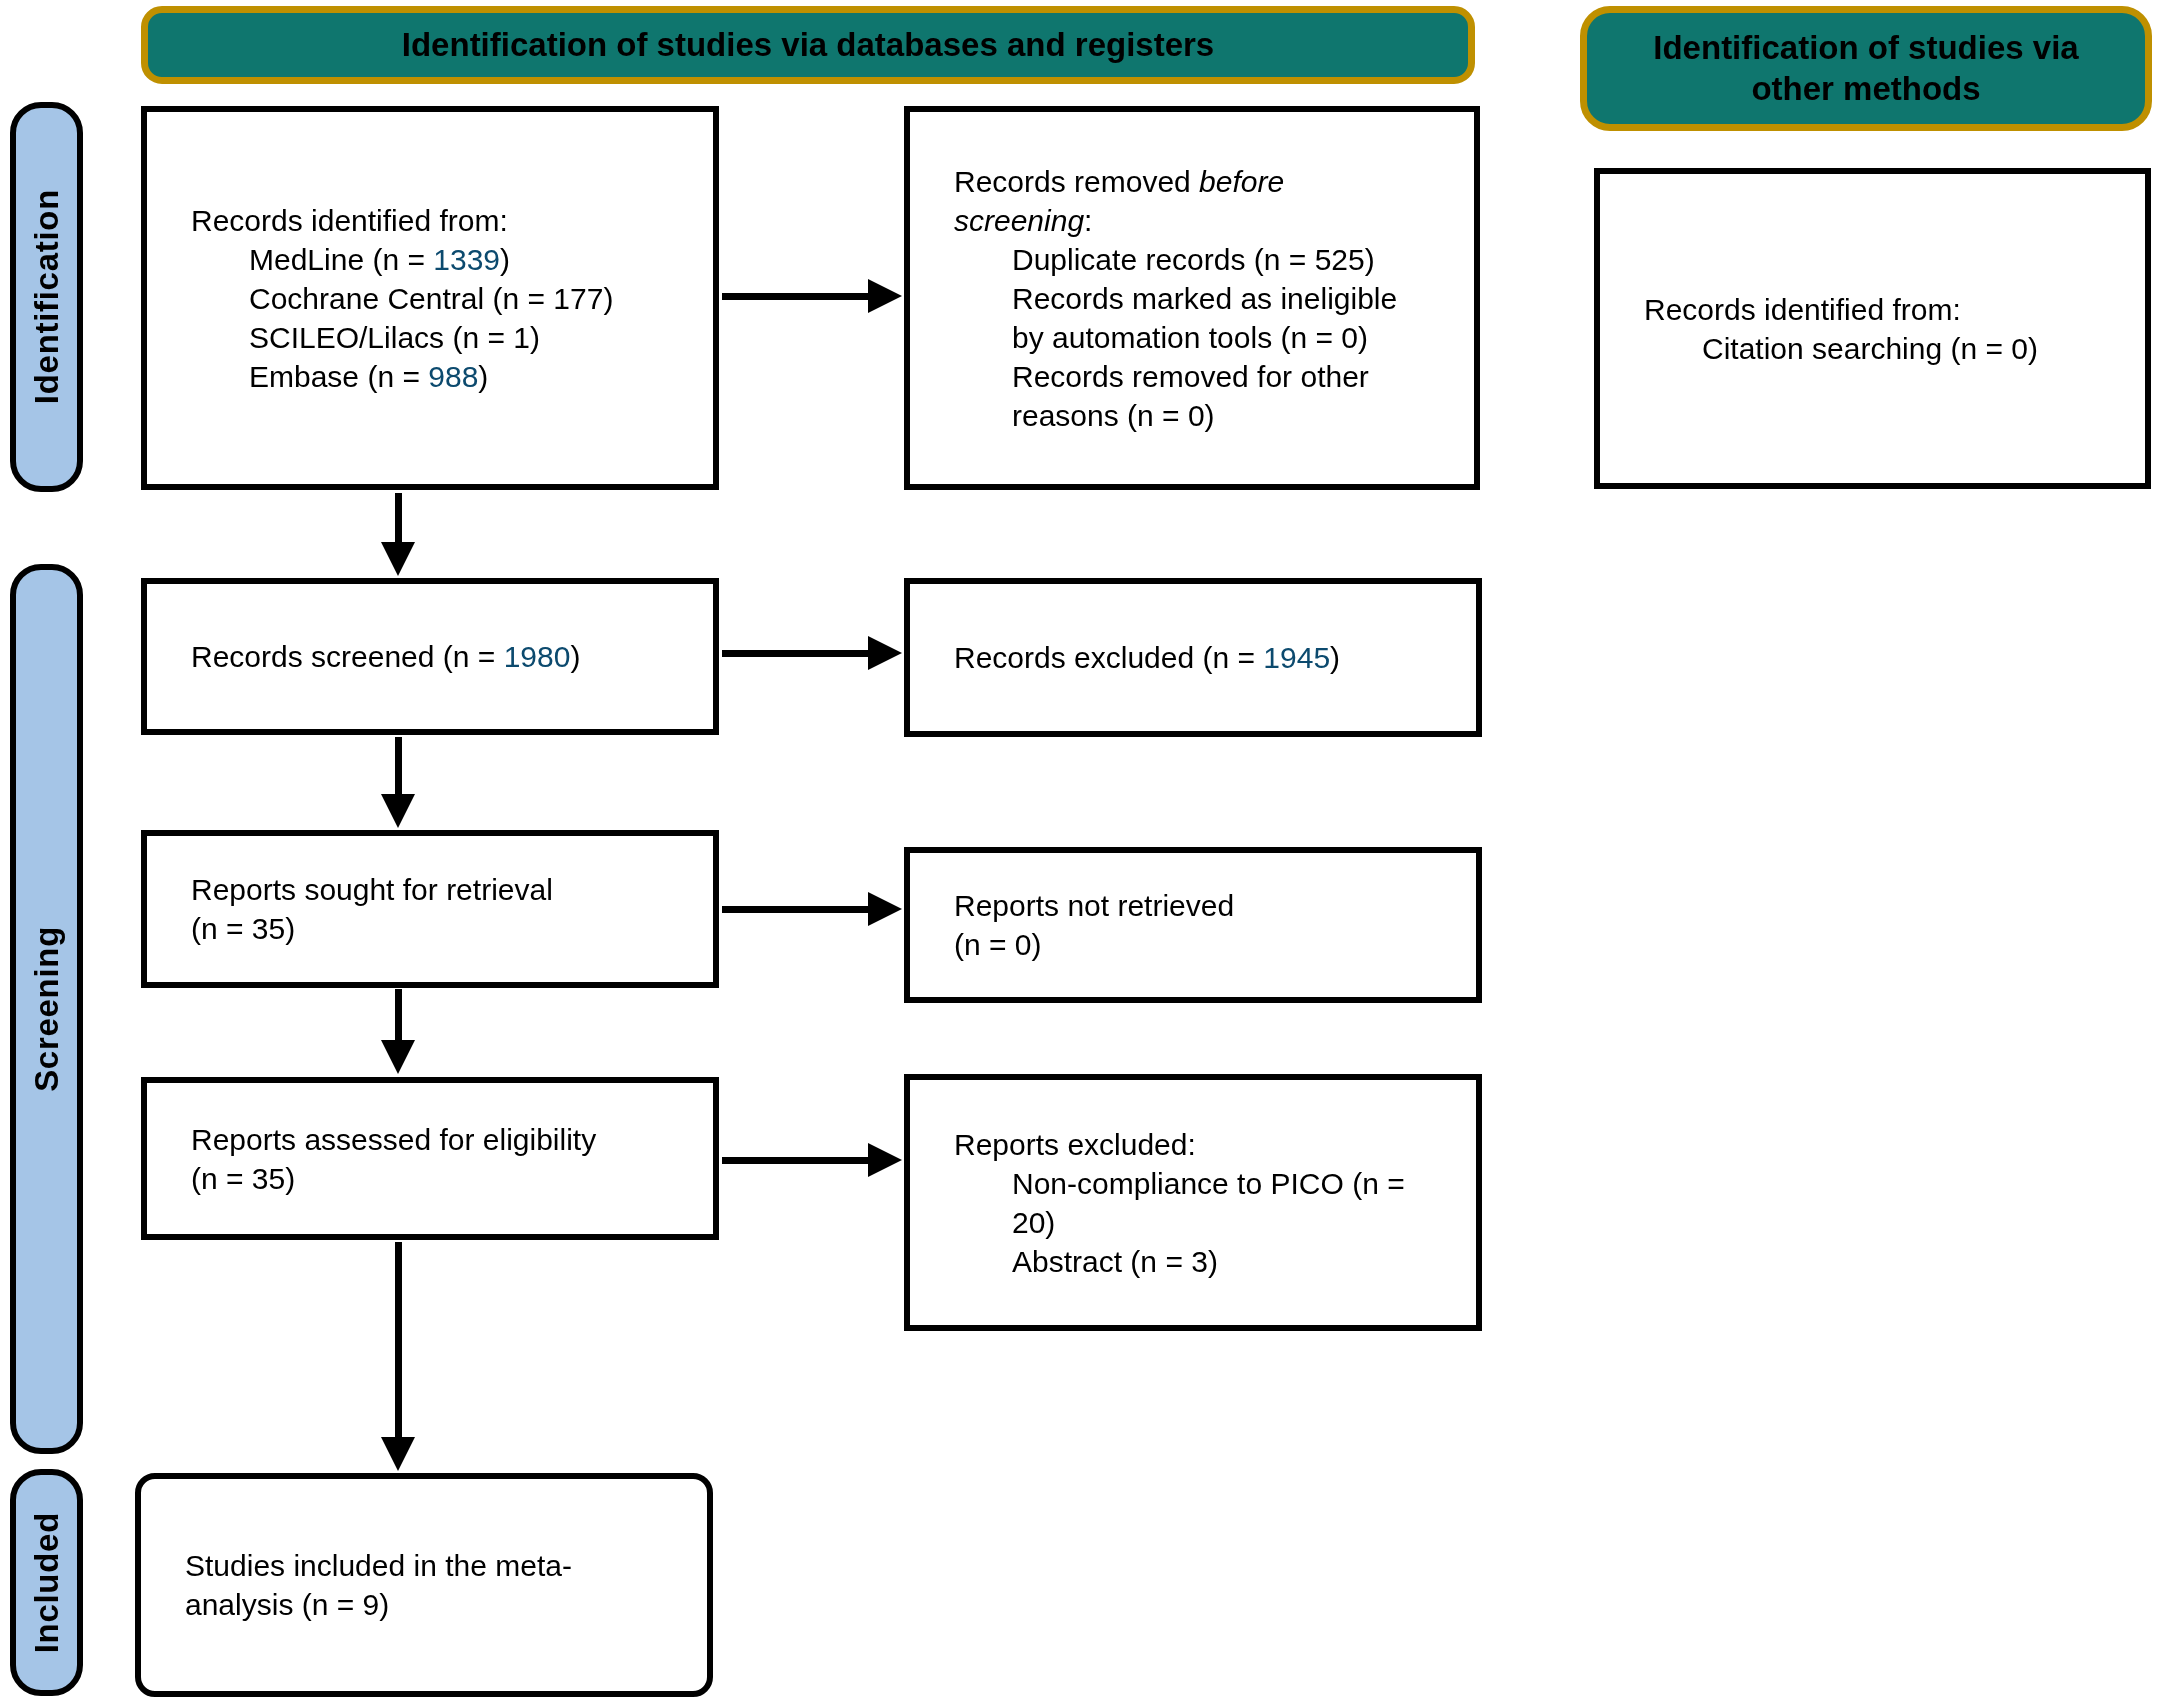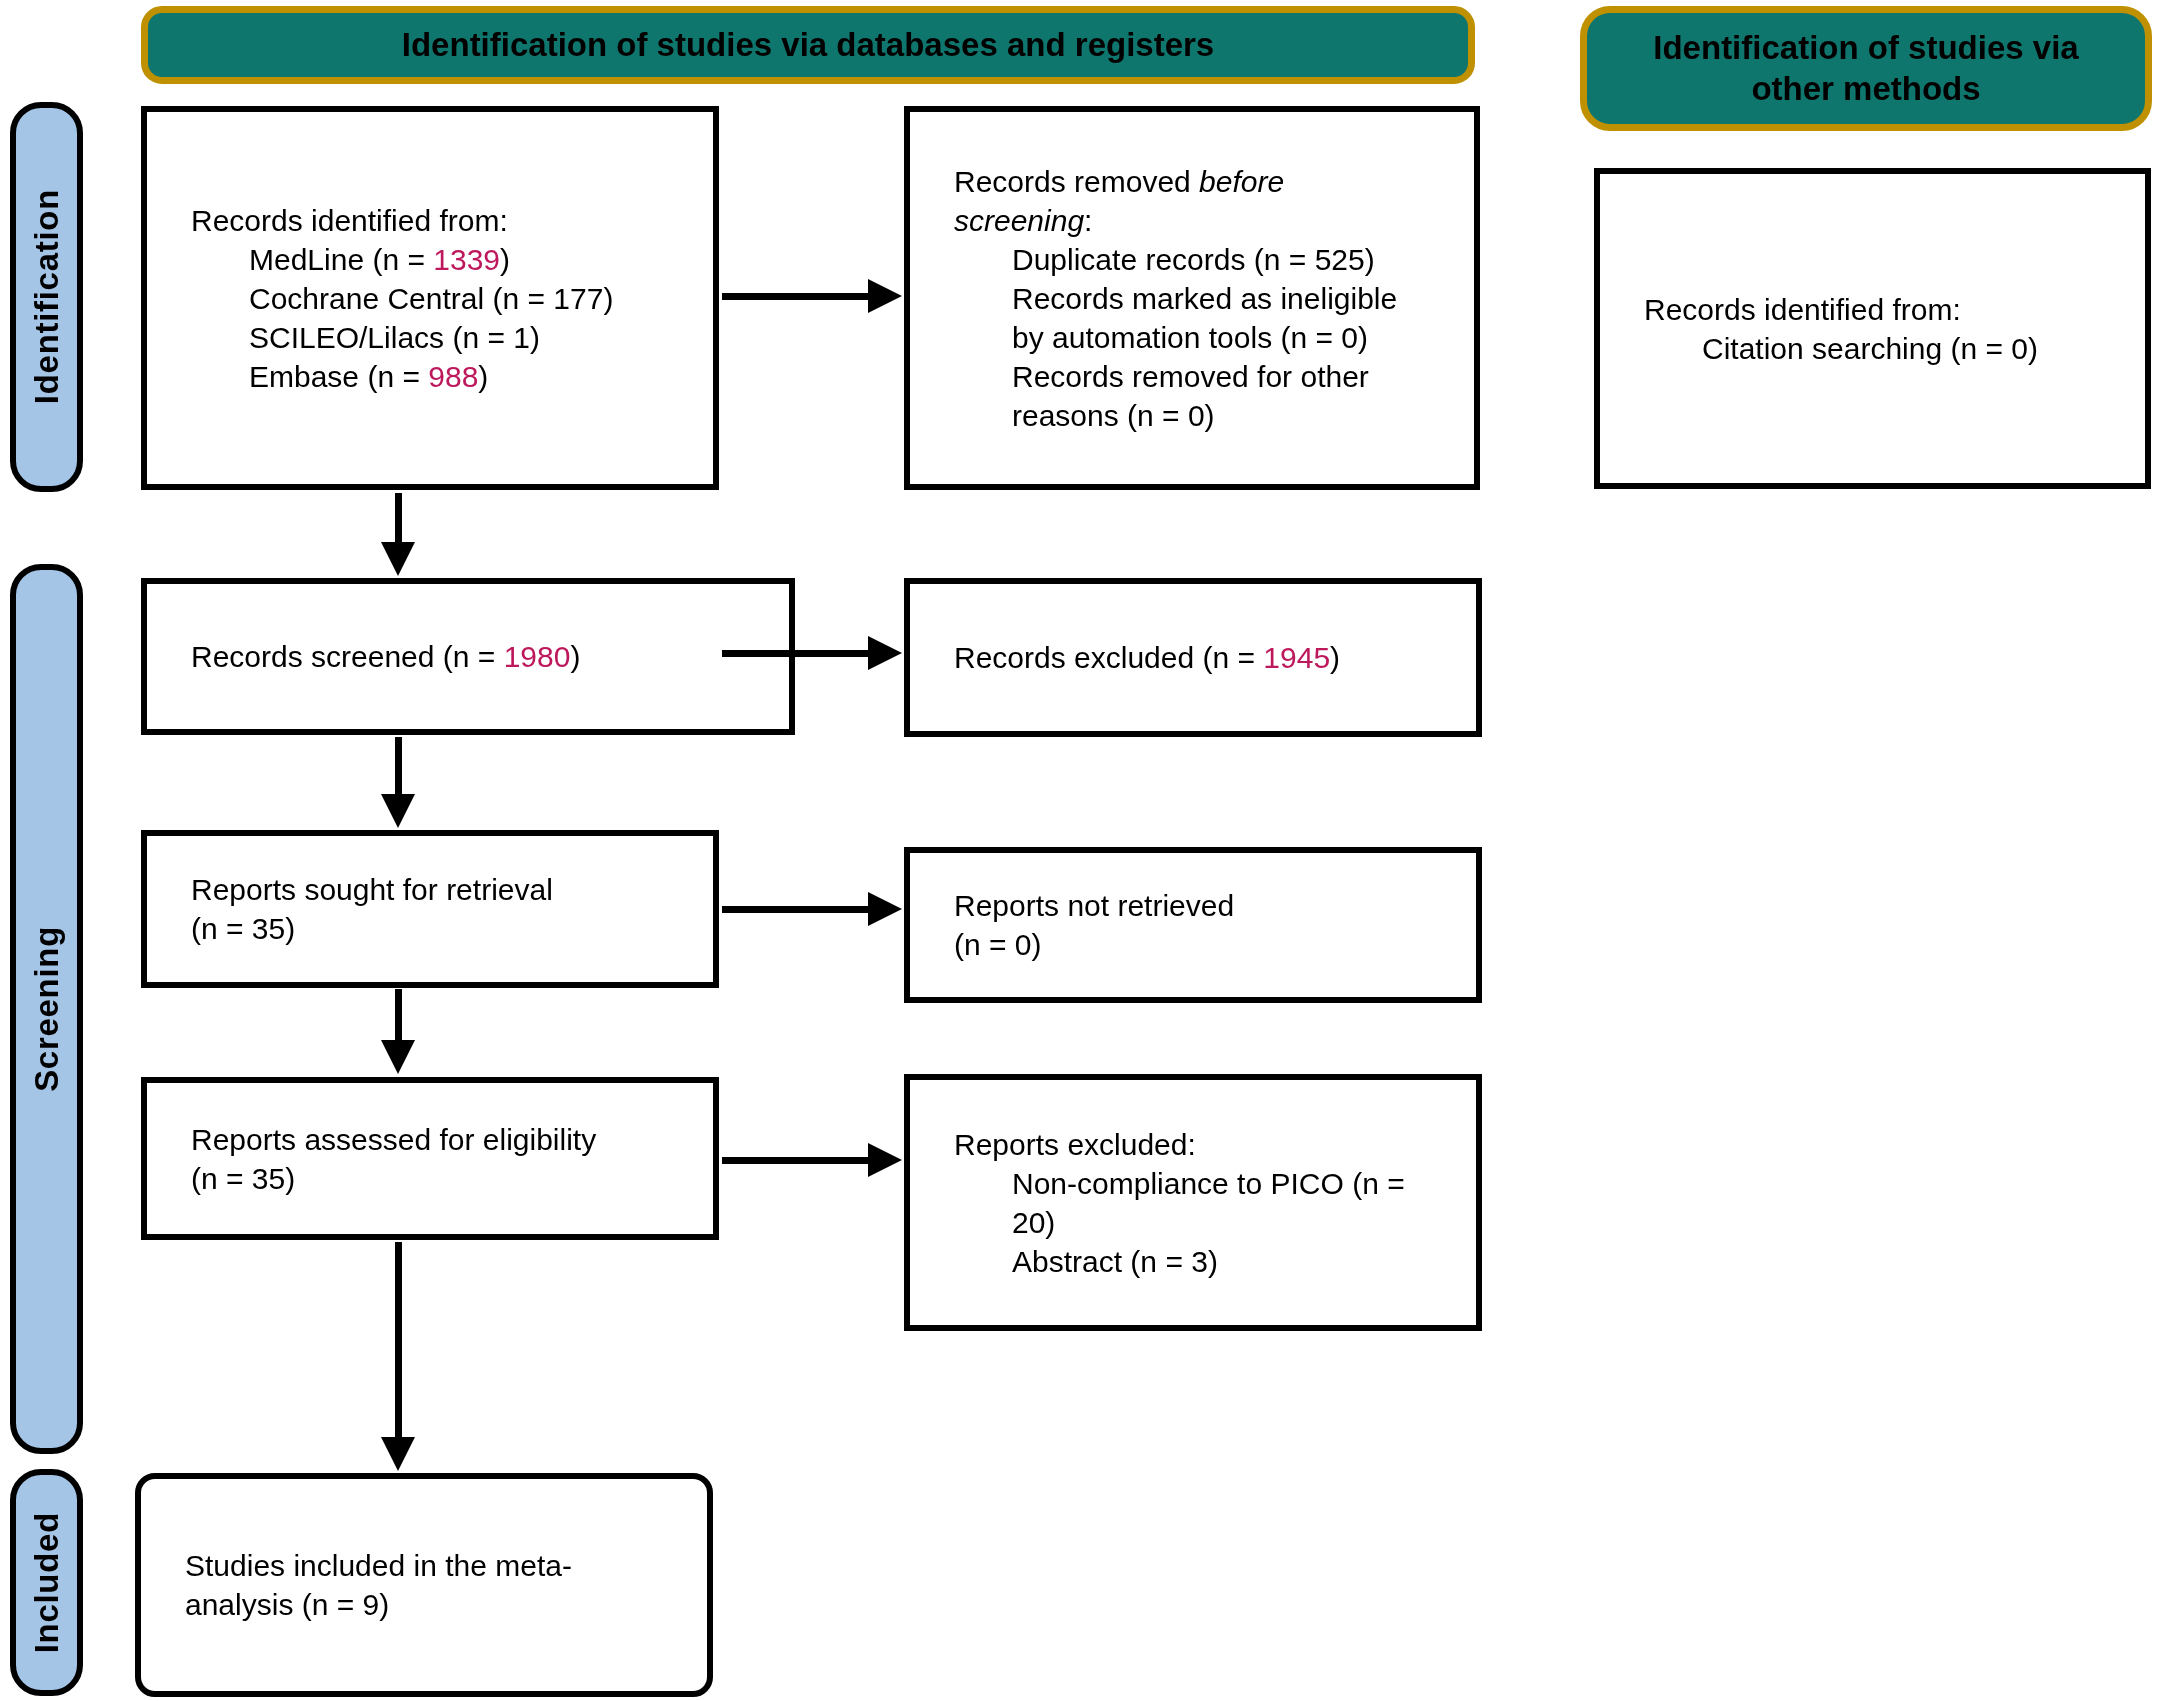--- a/index.html
+++ b/index.html
@@ -39,21 +39,21 @@
     position:absolute;
     background:#fff;
     border:6.3px solid #000;
     box-sizing:border-box;
     display:flex;flex-direction:column;justify-content:center;
     padding:14px 21px 14px 44px;
     font-size:30px;line-height:1.3;
   }
   .indent{padding-left:58px;}
   .pre{white-space:pre-line;}
-  .red{color:#be185d;}
+  .red{color:#0c4a6e;}
   .harrow{position:absolute;display:flex;align-items:center;}
   .harrow .shaft{flex:1;height:7px;background:#000;}
   .harrow .head{width:0;height:0;border-left:34px solid #000;border-top:17px solid transparent;border-bottom:17px solid transparent;}
   .varrow{position:absolute;display:flex;flex-direction:column;align-items:center;}
   .varrow .shaft{width:7px;flex:1;background:#000;}
   .varrow .head{width:0;height:0;border-top:34px solid #000;border-left:17px solid transparent;border-right:17px solid transparent;}
 </style>
 </head>
 <body>
 
@@ -93,21 +93,21 @@
 by automation tools (n = 0)</div>
     <div class="indent pre">Records removed for other
 reasons (n = 0)</div>
   </div>
 
   <div class="box" style="left:1594px;top:168px;width:557px;height:321px;">
     <div>Records identified from:</div>
     <div class="indent">Citation searching (n = 0)</div>
   </div>
 
-  <div class="box" style="left:141px;top:578px;width:654px;height:157px;">
+  <div class="box" style="left:141px;top:578px;width:578px;height:157px;">
     <div><span>Records screened (n = </span><span class="red">1980</span><span>)</span></div>
   </div>
   <div class="box" style="left:904px;top:578px;width:578px;height:159px;">
     <div><span>Records excluded (n = </span><span class="red">1945</span><span>)</span></div>
   </div>
 
   <div class="box" style="left:141px;top:830px;width:578px;height:158px;">
     <div class="pre">Reports sought for retrieval
 (n = 35)</div>
   </div>

